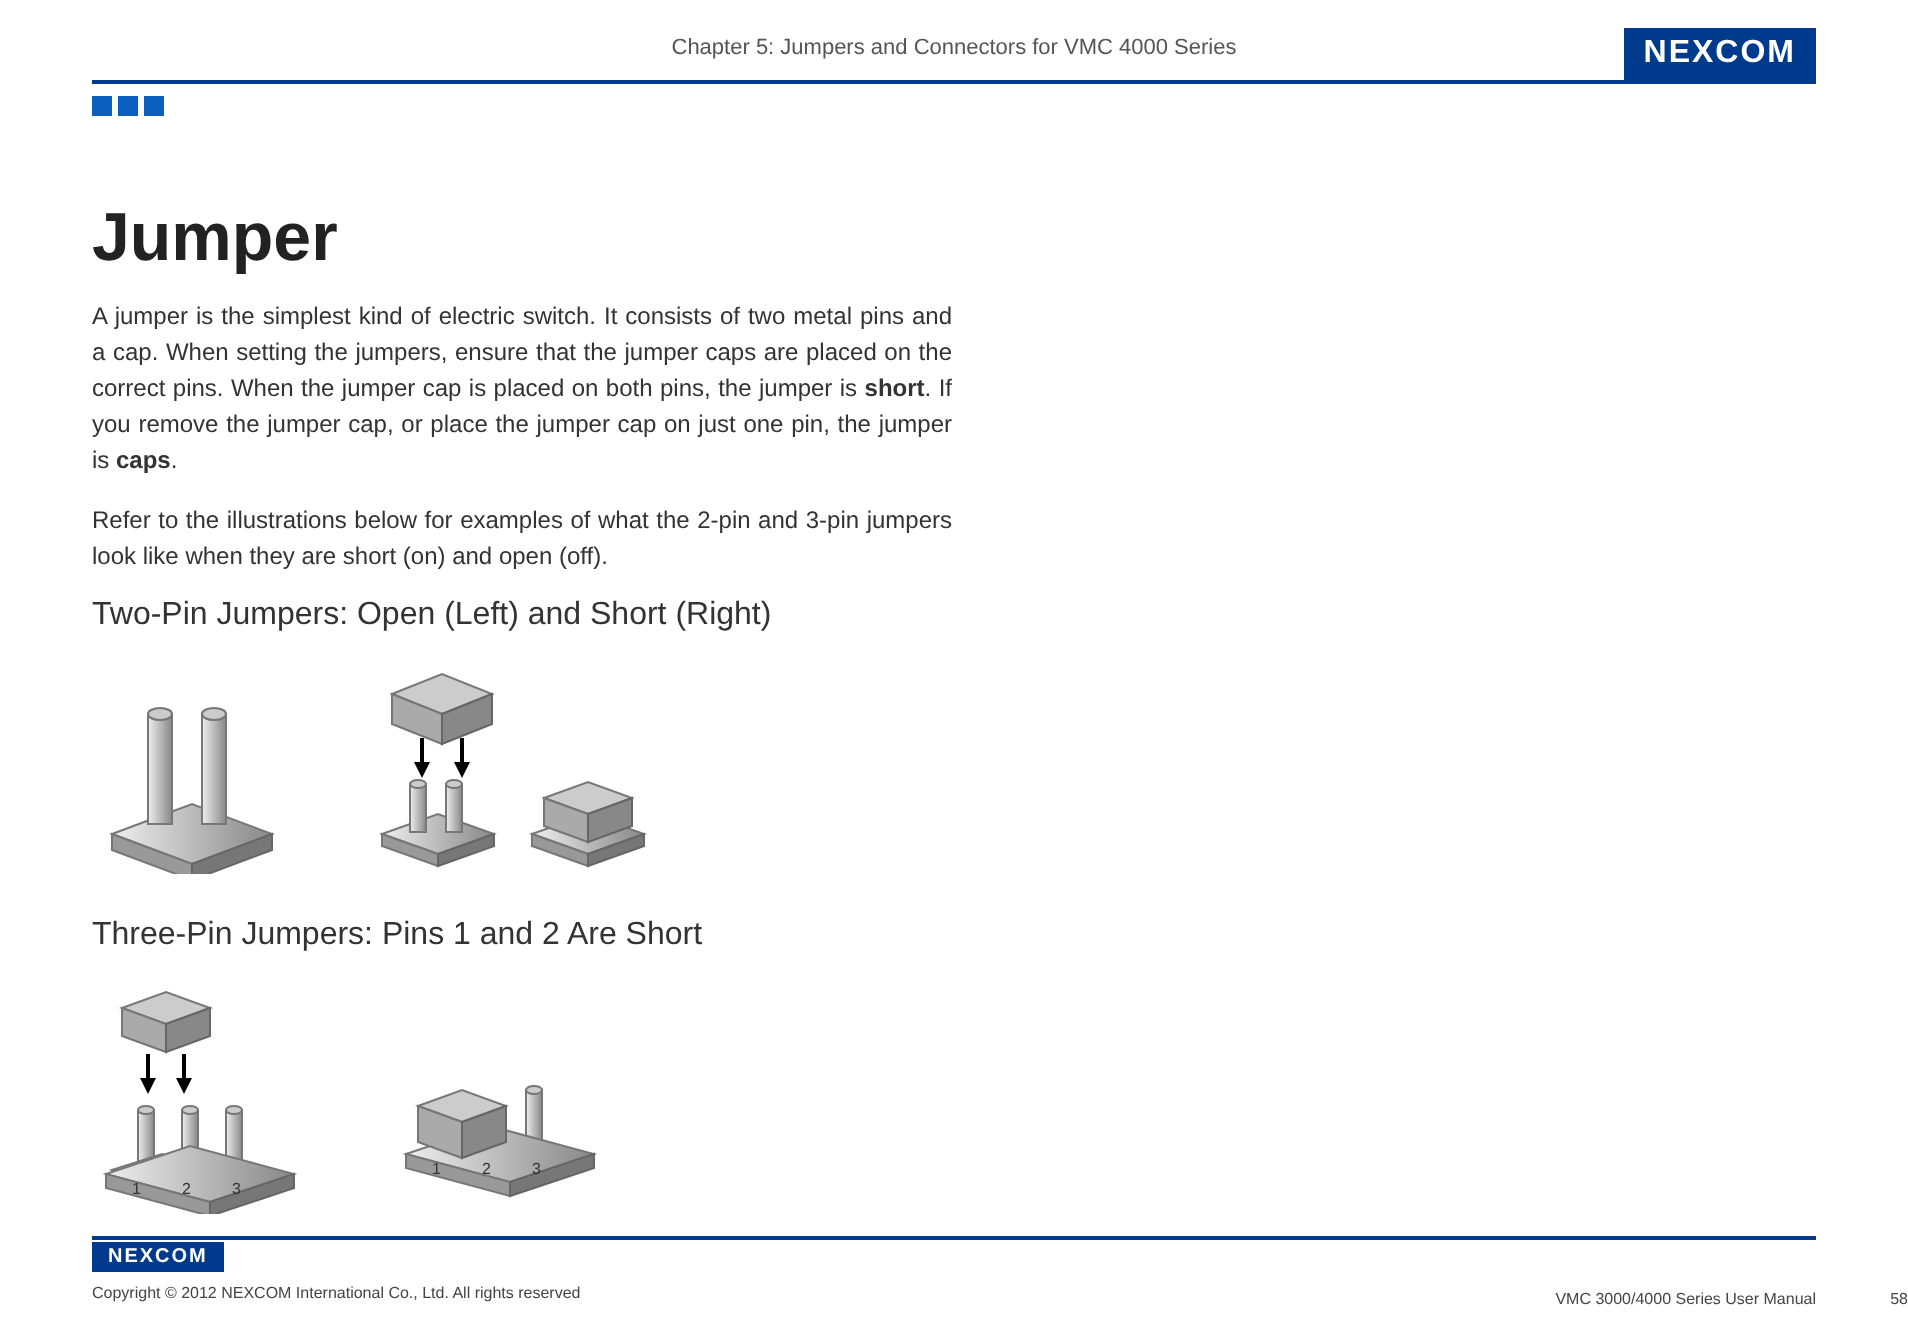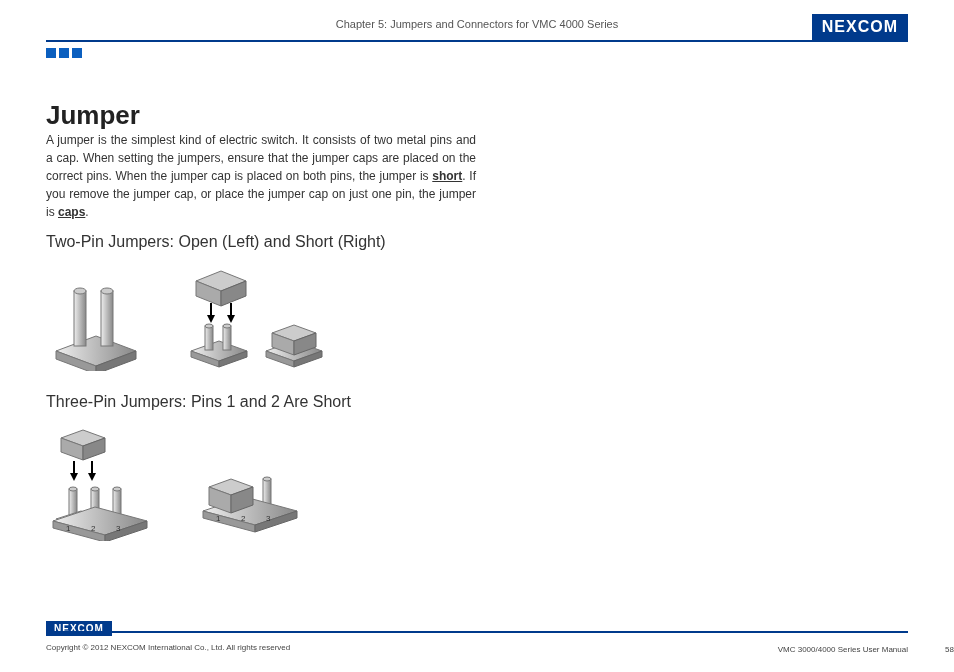--- a/index.html
+++ b/index.html
@@ -54,51 +54,52 @@
   .three-squares div {
     width: 10px; height: 10px; background: #0b5fbf;
   }
   .content {
     position: absolute;
     top: 100px;
     left: 46px;
     width: 430px;
   }
   h1 {
-    font-size: 26px;
+    font-size: 34px;
     font-weight: 700;
     color: #222;
+    margin-bottom: 10px;
   }
   .body-text {
     font-size: 12px;
     line-height: 1.5;
     text-align: justify;
     color: #333;
     margin-bottom: 12px;
   }
-  .body-text b { font-weight: 700; text-decoration: underline; }
+  .body-text b { font-weight: 700; }
   .caption {
     font-size: 16px;
     color: #333;
     margin-top: 8px;
     margin-bottom: 10px;
   }
   .illus-row {
     display: flex;
     gap: 30px;
     align-items: flex-end;
     margin-bottom: 22px;
   }
   .footer {
     position: absolute;
     bottom: 18px;
     left: 46px;
     right: 46px;
     border-top: 2px solid #003a8c;
-    padding-top: 3px;
+    padding-top: 16px;
   }
   .footer-logo {
     position: absolute;
     bottom: 36px;
     left: 46px;
     background: #003a8c;
     color: #fff;
     font-size: 10px;
     font-weight: bold;
     padding: 2px 8px;
@@ -141,20 +142,21 @@
     <div></div>
 </div>
 
 <div class="content">
   <h1>Jumper</h1>
 
   <p class="body-text">
     <span>A jumper is the simplest kind of electric switch. It consists of two metal pins and a cap. When setting the jumpers, ensure that the jumper caps are placed on the correct pins. When the jumper cap is placed on both pins, the jumper is </span><b>short</b><span>. If you remove the jumper cap, or place the jumper cap on just one pin, the jumper is </span><b>caps</b><span>.</span>
   </p>
 
+  <p class="body-text">Refer to the illustrations below for examples of what the 2-pin and 3-pin jumpers look like when they are short (on) and open (off).</p>
 
   <p class="caption">Two-Pin Jumpers: Open (Left) and Short (Right)</p>
 
   <div class="illus-row">
 
     <svg width="100" height="100" viewBox="0 0 100 100">
       <defs>
         <linearGradient id="g1" x1="0" x2="1">
             <stop offset="0" stop-color="#eee"></stop>
             <stop offset="0.5" stop-color="#bbb"></stop>

